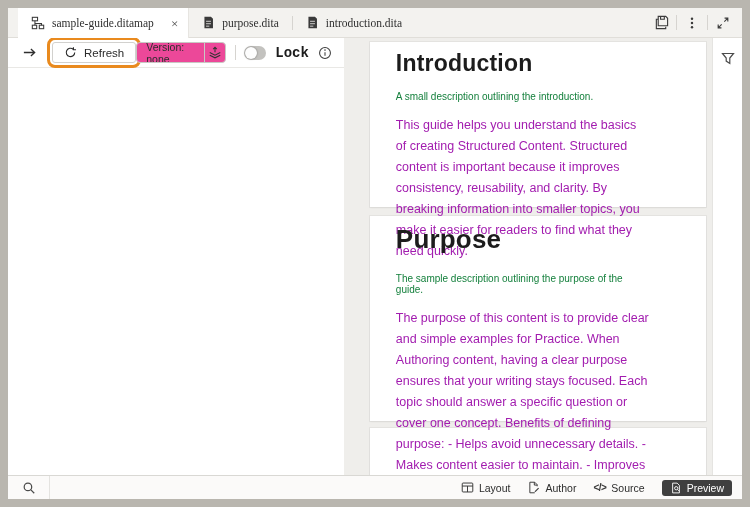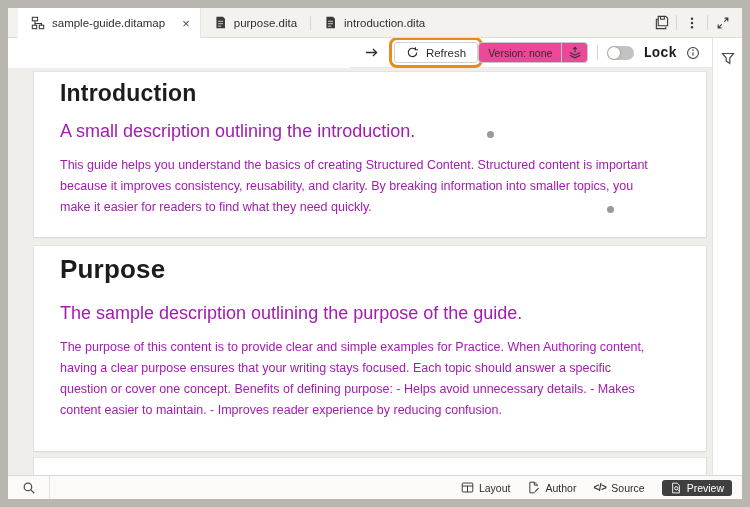--- a/index.html
+++ b/index.html
@@ -24,21 +24,21 @@
     background: #f3f2ef;
     border-bottom: 1px solid #e0ded9;
     display: flex; align-items: stretch;
     padding-left: 10px;
     position: relative; z-index: 2;
   }
   .tab {
     display: flex; align-items: center; gap: 7px;
     padding: 0 13px;
     font-size: 11.5px; color: #2f2f2f;
-    cursor: pointer; white-space: nowrap;
+    cursor: pointer; white-space: nowrap; font-family: Liberation Serif, serif;
   }
   .tab.active {
     background: #ffffff;
     margin-bottom: -1px;
     border-right: 1px solid #e7e5e1;
     padding-right: 10px;
   }
   .tab .close {
     margin-left: 10px; font-size: 13px; color: #4a4a4a; line-height: 1;
   }
@@ -48,21 +48,21 @@
     margin-left: auto; display: flex; align-items: center; padding-right: 4px;
   }
   .tb-iconbtn {
     width: 30px; height: 100%; display: flex; align-items: center; justify-content: center;
     color: #3c3c3c; cursor: pointer;
   }
   .v-div { width: 1px; height: 15px; background: #d6d4d0; }
 
   
   .mainrow { flex: 1 1 auto; display: flex; min-height: 0; }
-  .leftcol { flex: 1 1 auto; display: flex; flex-direction: column; min-width: 0; align-items: flex-end; }
+  .leftcol { flex: 1 1 auto; display: flex; flex-direction: row; min-width: 0; }
 
   
   .toolbar {
     height: 30px; flex: 0 0 30px;
     background: #ffffff;
     border-bottom: 1px solid #e9e8e5;
     display: flex; align-items: center;
   }
   .nav-arrow { margin-left: 14px; color: #2f2f2f; display: flex; align-items: center; }
   .refresh-btn {
@@ -106,21 +106,21 @@
   .card {
     background: #ffffff;
     box-shadow: 0 0 0 1px rgba(0,0,0,0.045), 0 1px 2px rgba(0,0,0,0.05);
     padding: 8px 56px 0 26px;
   }
   .card.intro { height: 165px; margin-bottom: 9px; }
   .card.purpose { height: 205px; margin-bottom: 7px; }
   .card.stub { height: 60px; padding: 0; }
   .sec-title { font-size: 23px; font-weight: bold; color: #1c1c1c; letter-spacing: .2px; }
   .card.purpose .sec-title { font-size: 26px; }
-  .sec-desc { margin-top: 14px; font-size: 18px; color: #a21caf; }
+  .sec-desc { margin-top: 14px; font-size: 10px; color: #15803d; }
   .card.purpose .sec-desc { margin-top: 18px; }
   .sec-body { margin-top: 13px; font-size: 12.5px; line-height: 21px; color: #a21caf; max-width: 600px; }
   .dot { position: absolute; width: 7px; height: 7px; border-radius: 50%; background: #9a9996; }
   .dot-1 { left: 479px; top: 63px; }
   .dot-2 { left: 599px; top: 138px; }
 
   
   .rightpanel {
     flex: 0 0 30px; width: 30px;
     background: #ffffff; border-left: 1px solid #e5e4e1;

